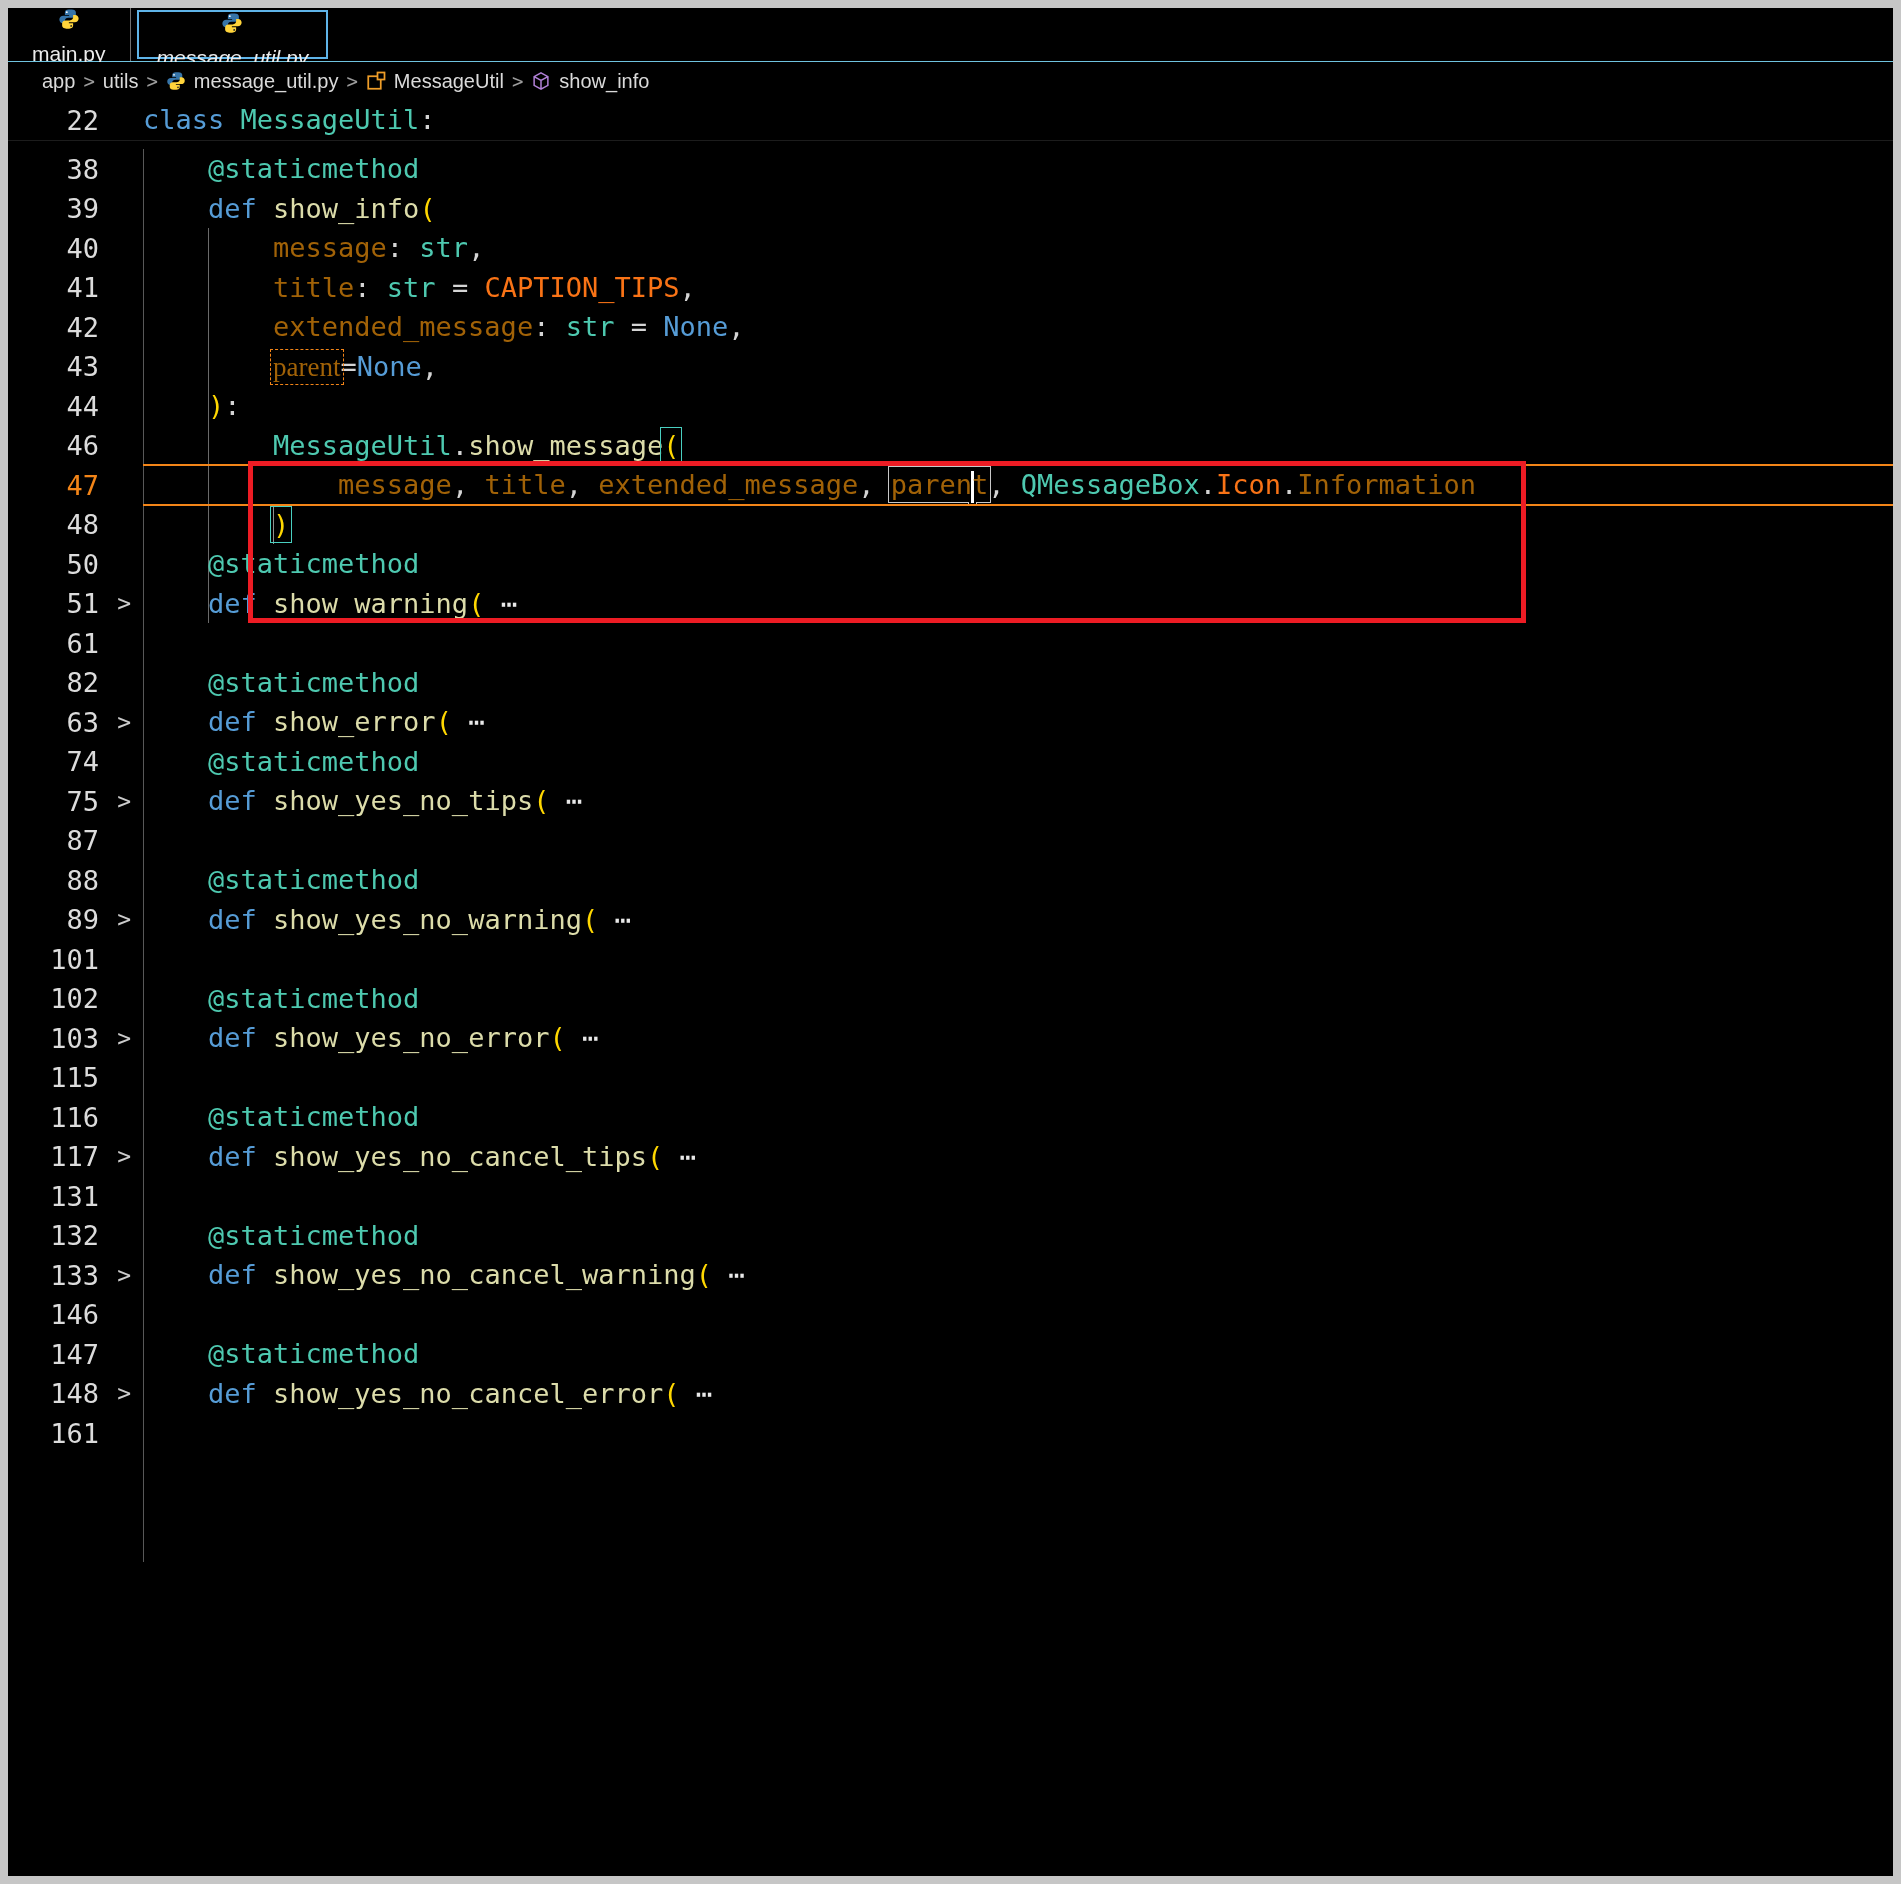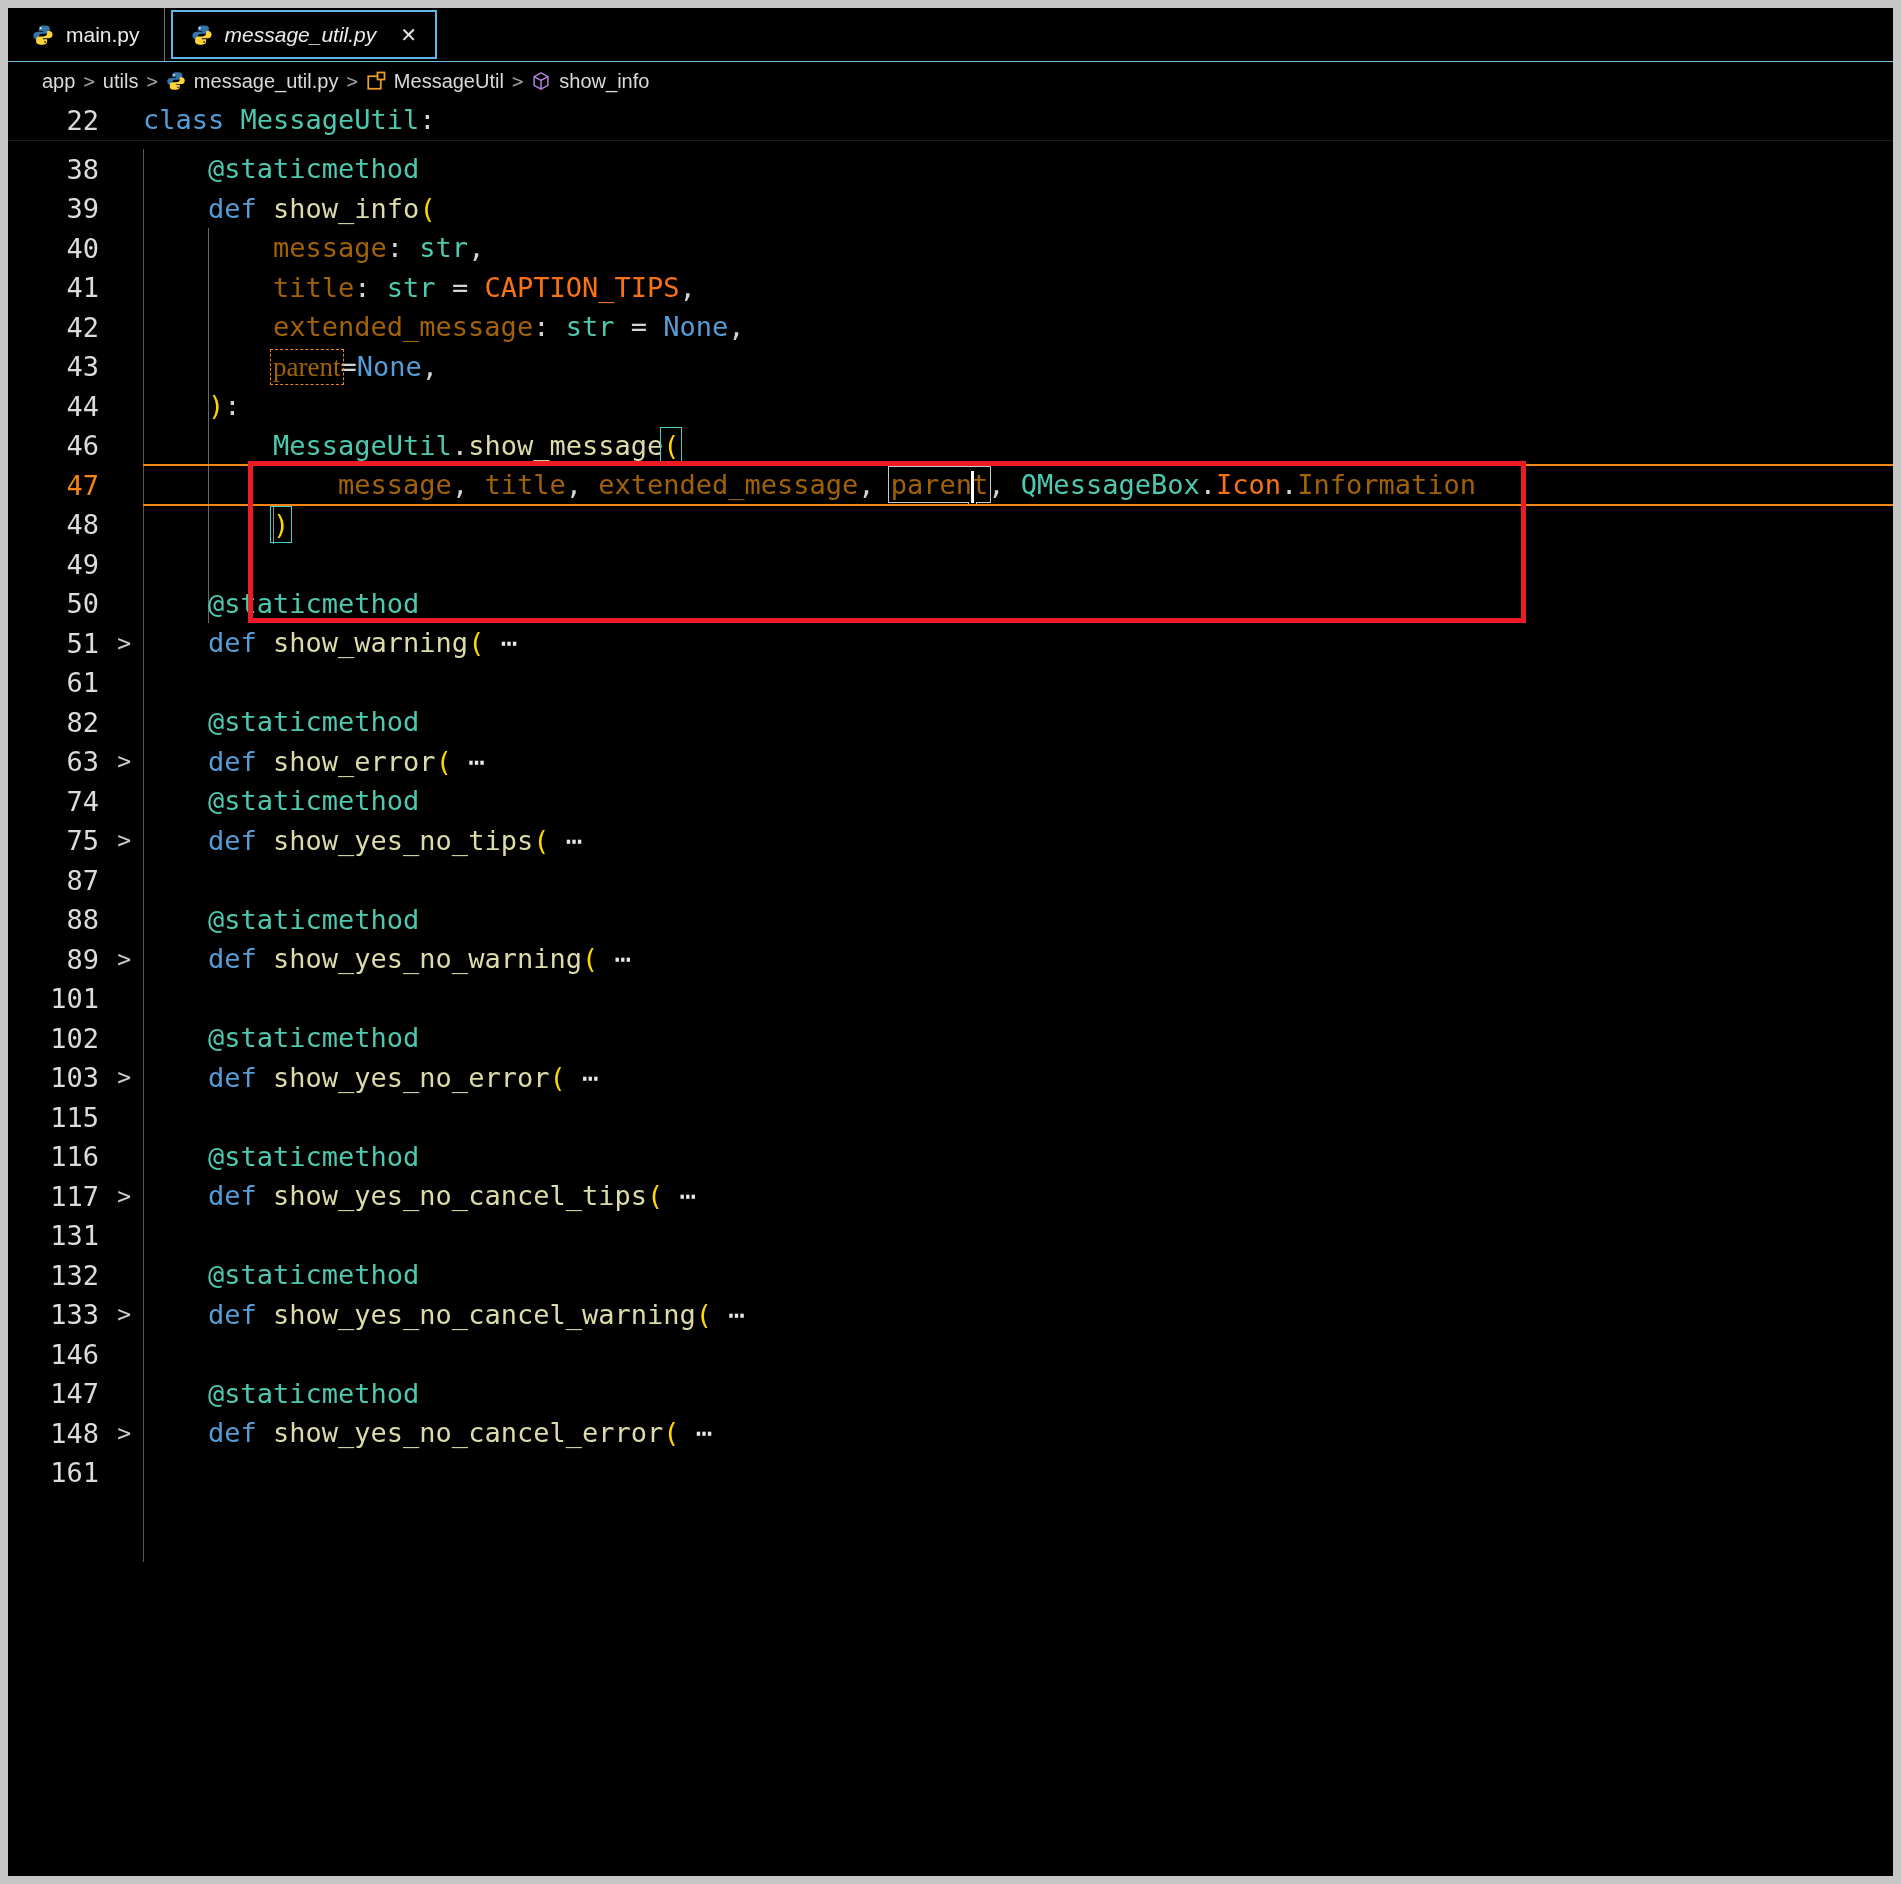--- a/index.html
+++ b/index.html
@@ -2,21 +2,21 @@
 <html><head>
 <meta charset="utf-8">
 <style>
   html,body{margin:0;padding:0;}
   body{background:#c6c6c6;font-family:"Liberation Sans",sans-serif;}
   .page{width:1901px;height:1884px;box-sizing:border-box;padding:8px;background:#c6c6c6;}
   .window{width:100%;height:100%;background:#000;position:relative;overflow:hidden;display:flex;flex-direction:column;}
 
   
   .tabbar{height:54px;flex:none;display:flex;align-items:stretch;background:#000;border-bottom:1px solid #6fc3df;box-sizing:border-box;}
-  .tab{display:flex;align-items:center;gap:12px;padding:0 24px;color:#ececec;font-size:21px;cursor:pointer;box-sizing:border-box;}
+  .tab{display:flex;align-items:center;gap:12px;padding:0 24px;color:#ececec;font-size:21px;cursor:pointer;box-sizing:border-box;flex-direction:column;}
   .tab.inactive{border-right:1px solid #707070;}
   .tab.active{border:2px solid #5fb4e8;margin:2px 4px 2px 6px;padding:0 18px;}
   .tab.active .tab-label{font-style:italic;}
   .tab-close{margin-left:12px;font-size:20px;color:#e2e2e2;line-height:1;}
   .icon{display:inline-flex;align-items:center;justify-content:center;}
 
   
   .breadcrumb{height:38px;flex:none;display:flex;align-items:center;padding-left:34px;gap:8px;color:#dadada;font-size:20px;background:#000;}
   .crumb{display:flex;align-items:center;gap:8px;cursor:pointer;}
   .crumb-sep{color:#9c9c9c;font-size:19px;font-family:"DejaVu Sans Mono",monospace;}
@@ -206,26 +206,20 @@
             <div class="codetext"><span>            </span><span class="tk-var">message</span><span class="tk-pun">, </span><span class="tk-var">title</span><span class="tk-pun">, </span><span class="tk-var">extended_message</span><span class="tk-pun">, </span><span class="box-occ2"><span class="tk-var">paren</span><span class="cursor"></span><span class="tk-var">t</span></span><span class="tk-pun">, </span><span class="tk-typ">QMessageBox</span><span class="tk-pun">.</span><span class="tk-const">Icon</span><span class="tk-pun">.</span><span class="tk-var">Information</span></div>
           </div>
           <div class="row">
             <div class="gutter">
               <span class="lnum">48</span>
             </div>
             <div class="codetext"><span>        </span><span class="box-brkm"><span class="tk-brk">)</span></span></div>
           </div>
           <div class="row">
             <div class="gutter">
-              <span class="lnum">49</span>
-            </div>
-            <div class="codetext"></div>
-          </div>
-          <div class="row">
-            <div class="gutter">
               <span class="lnum">50</span>
             </div>
             <div class="codetext"><span>    </span><span class="tk-deco">@staticmethod</span></div>
           </div>
           <div class="row">
             <div class="gutter">
               <span class="lnum">51</span>
               <span class="chev">&gt;</span>
             </div>
             <div class="codetext"><span>    </span><span class="tk-kw">def </span><span class="tk-fn">show_warning</span><span class="tk-brk">(</span><span> </span><span class="tk-fold">⋯</span></div>

